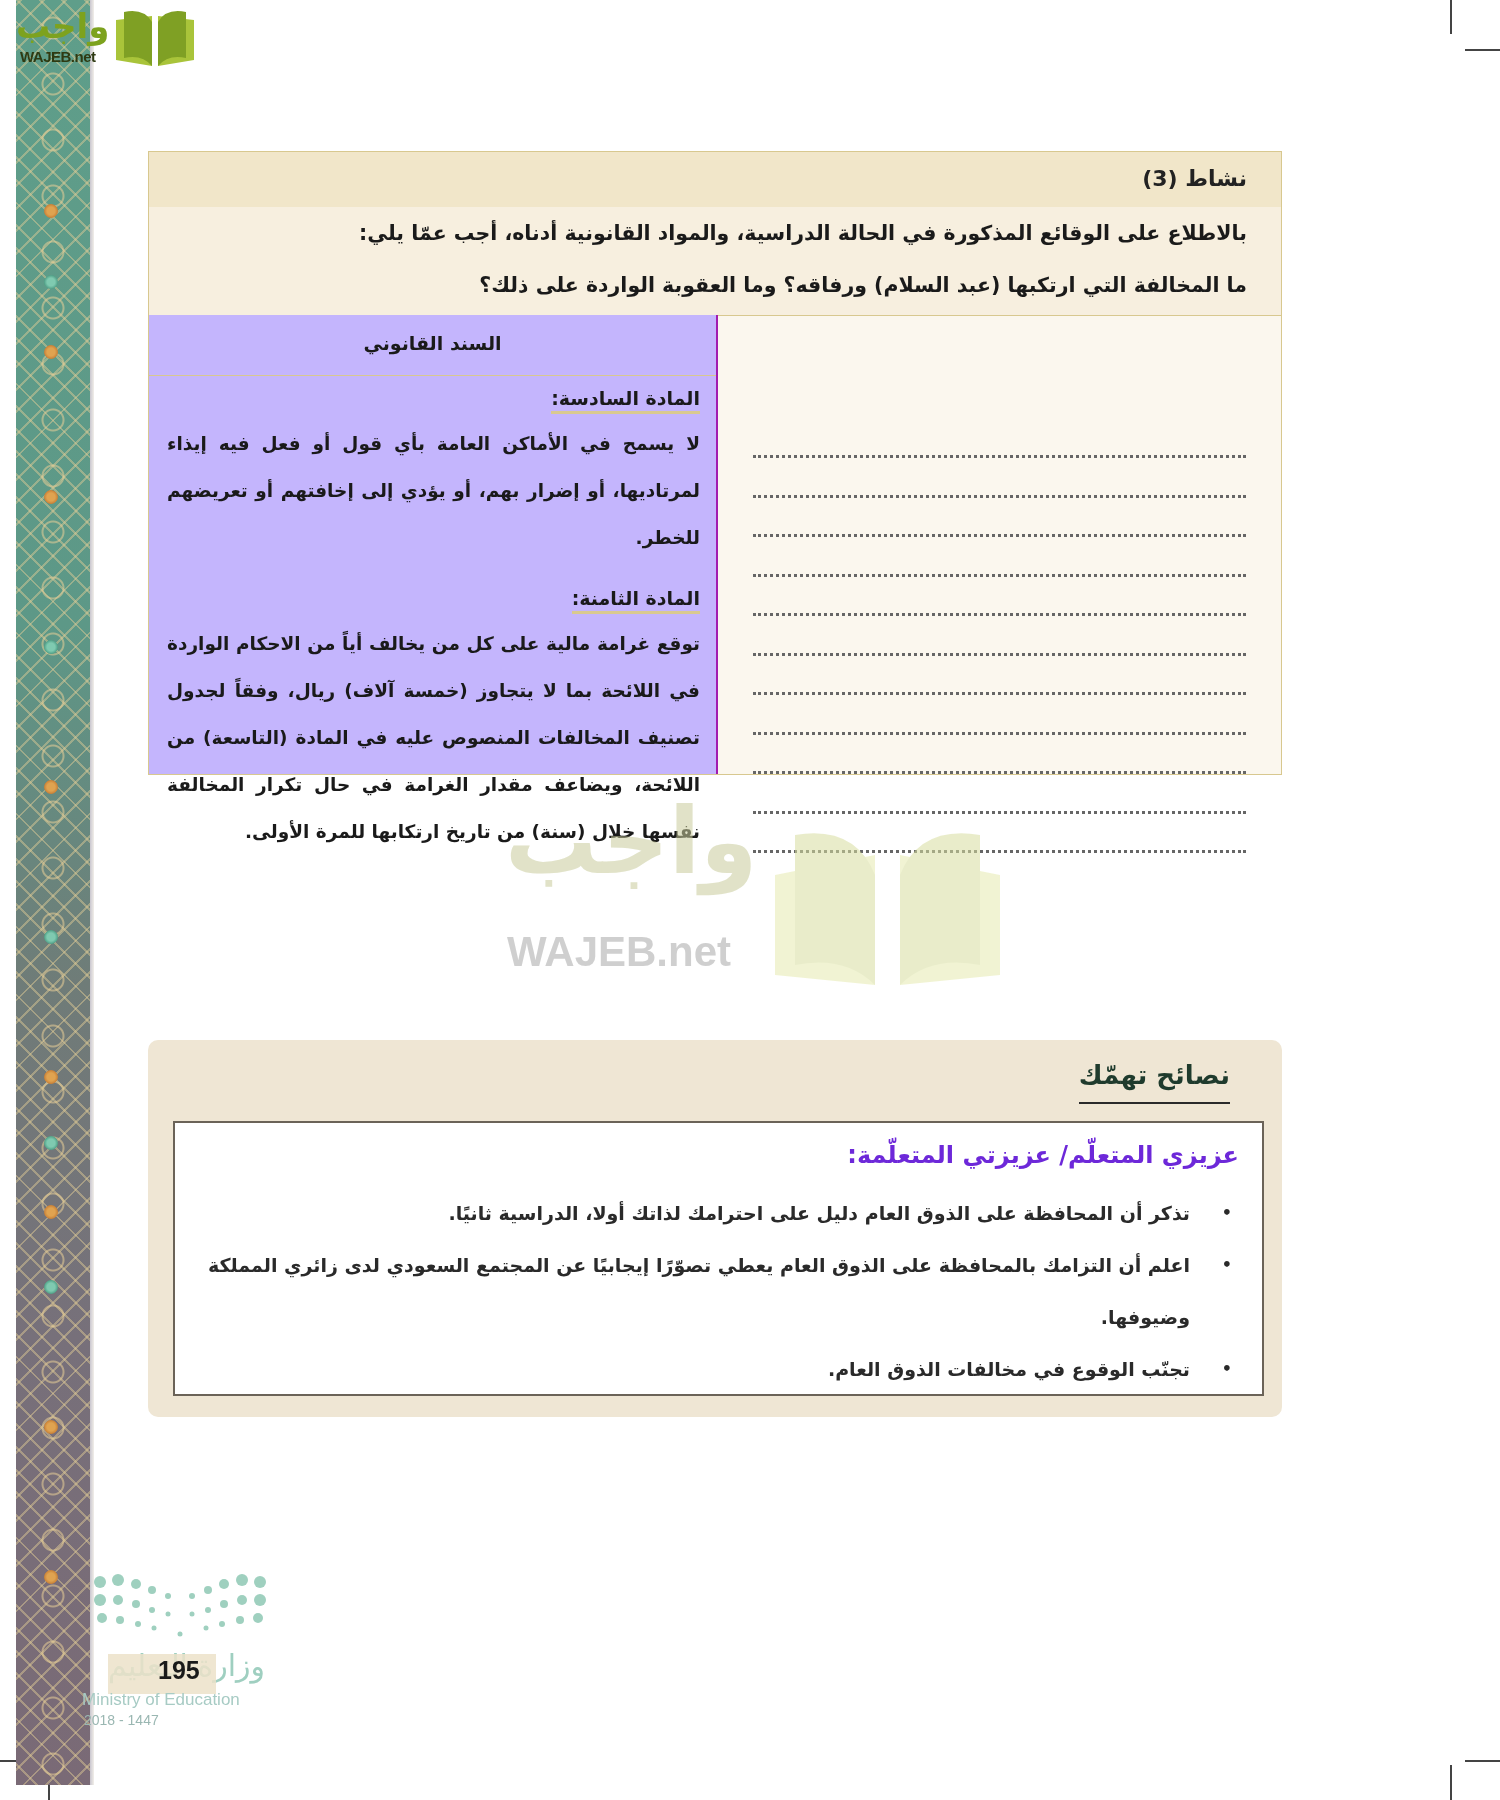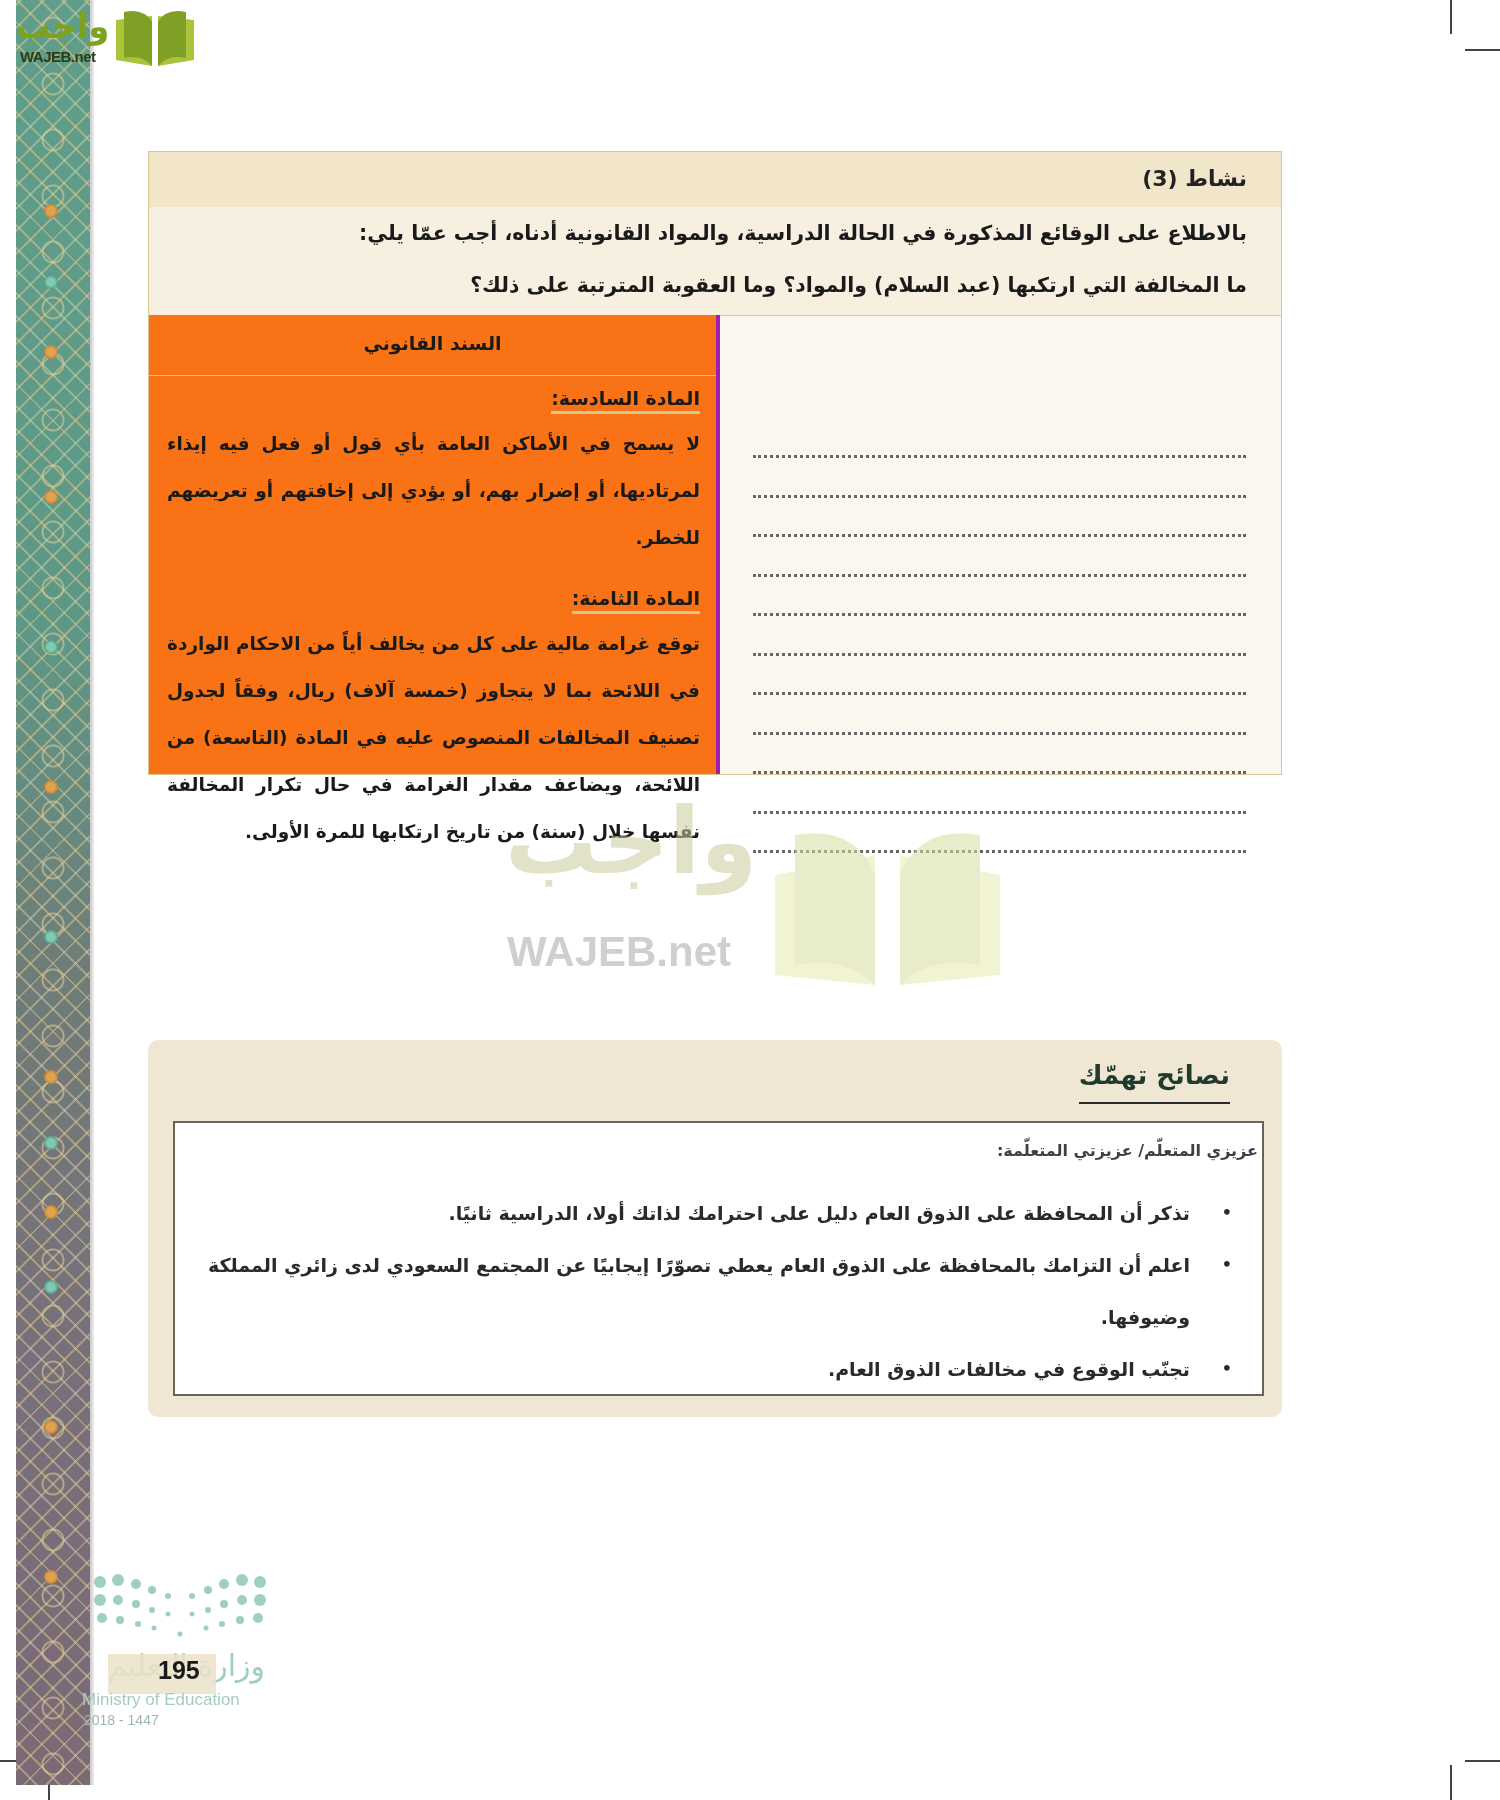--- a/index.html
+++ b/index.html
@@ -39,22 +39,22 @@
     border: 1px solid #d8c88f; box-sizing: border-box; background: #fbf7ee; }
   .act-head { position: absolute; left: 0; right: 0; top: 0; height: 55px; background: #f1e6c9;
     border-bottom: 1px solid #d8c88f; }
   .act-title { position: absolute; right: 34px; top: 14px; font-weight: bold; font-size: 22px; direction: rtl; color: #222; }
   .act-q { position: absolute; left: 0; right: 0; top: 55px; height: 108px; background: #f7efdf;
     border-bottom: 1px solid #d8c88f; direction: rtl; }
   .act-q p { margin: 0; position: absolute; right: 34px; font-weight: bold; font-size: 20.5px; white-space: nowrap; text-align: center; }
   .act-q .q1 { top: 14px; }
   .act-q .q2 { top: 66px; }
 
-  .col-left { position: absolute; left: 0; top: 163px; width: 567px; bottom: 0; background: #f97316;
-    border-right: 4px solid #a21caf; direction: rtl; }
+  .col-left { position: absolute; left: 0; top: 163px; width: 567px; bottom: 0; background: #c4b5fd;
+    border-right: 2px solid #a21caf; direction: rtl; }
   .basis-head { height: 60px; border-bottom: 1px solid #d8c88f; text-align: center; line-height: 56px;
     font-weight: bold; font-size: 19px; }
   .article { padding: 0 8px 0 10px; }
   .art-title { display: inline-block; margin-right: 0; font-weight: bold; font-size: 19px;
     border-bottom: 3px solid #d9c98f; padding-bottom: 2px; text-align: right; }
   .art-body { margin: 6px 0 0 0; font-weight: bold; font-size: 18.5px; line-height: 47px; text-align: justify;
     text-align-last: right; }
   .art-6 { position: absolute; right: 8px; left: 8px; top: 72px; }
   .art-8 { position: absolute; right: 8px; left: 8px; top: 272px; }
 
@@ -67,21 +67,21 @@
   .wm-en { position: absolute; left: 2px; top: 118px; font-family: "Liberation Sans", sans-serif; font-weight: bold;
     font-size: 42px; color: #a9a9a9; }
 
   
   .tips { position: absolute; left: 148px; top: 1040px; width: 1134px; height: 377px;
     background: #efe6d4; border-radius: 10px; }
   .tips-title { position: absolute; right: 52px; top: 20px; font-weight: bold; font-size: 26px; color: #1f3b2d;
     direction: rtl; padding-bottom: 12px; border-bottom: 2px solid #2a2a2a; }
   .tips-inner { position: absolute; left: 25px; right: 18px; top: 81px; height: 275px; background: #ffffff;
     border: 2px solid #6b6358; box-sizing: border-box; direction: rtl; }
-  .tips-greet { position: absolute; right: 4px; top: 18px; font-size: 16px; font-weight: bold; color: #404040; }
+  .tips-greet { position: absolute; right: 23px; top: 18px; font-size: 24px; font-weight: bold; color: #6d28d9; }
   .tips-list { position: absolute; right: 30px; left: 14px; top: 64px; margin: 0; padding: 0; list-style: none; }
   .tips-list li { position: relative; padding-right: 42px; font-weight: bold; font-size: 19px; line-height: 52px; color: #2a2a2a; }
   .tips-list li .bullet { position: absolute; right: 0; top: 0; font-size: 16px; }
 
   
   .ministry { position: absolute; left: 80px; top: 1560px; width: 200px; height: 170px; }
   .dots { position: absolute; left: 10px; top: 10px; width: 180px; height: 70px; }
   .mn-ar { position: absolute; right: 15px; top: 88px; font-size: 30px; color: #9fcfc0; direction: rtl; }
   .page-num-bg { position: absolute; left: 28px; top: 94px; width: 108px; height: 40px; background: #ece2c9; opacity: 0.85; }
   .page-num { position: absolute; left: 78px; top: 96px; font-family: "Liberation Sans", sans-serif; font-weight: bold; font-size: 25px; color: #1a1a1a; }
@@ -124,21 +124,21 @@
     <path d="M72 4 Q52 0 44 14 L44 58 Q54 46 72 50 Z" fill="#7fa024"></path>
   </svg>
 </div>
 
 <section class="activity">
   <div class="act-head">
     <span class="act-title">نشاط (3)</span>
   </div>
   <div class="act-q">
     <p class="q1">بالاطلاع على الوقائع المذكورة في الحالة الدراسية، والمواد القانونية أدناه، أجب عمّا يلي:</p>
-    <p class="q2">ما المخالفة التي ارتكبها (عبد السلام) والمواد؟ وما العقوبة المترتبة على ذلك؟</p>
+    <p class="q2">ما المخالفة التي ارتكبها (عبد السلام) ورفاقه؟ وما العقوبة الواردة على ذلك؟</p>
   </div>
 
   <div class="col-left">
     <div class="basis-head">السند القانوني</div>
     <div class="article art-6">
       <span class="art-title">المادة السادسة:</span>
       <p class="art-body">لا يسمح في الأماكن العامة بأي قول أو فعل فيه إيذاء لمرتاديها، أو إضرار بهم، أو يؤدي إلى إخافتهم أو تعريضهم للخطر.</p>
     </div>
     <div class="article art-8">
       <span class="art-title">المادة الثامنة:</span>

